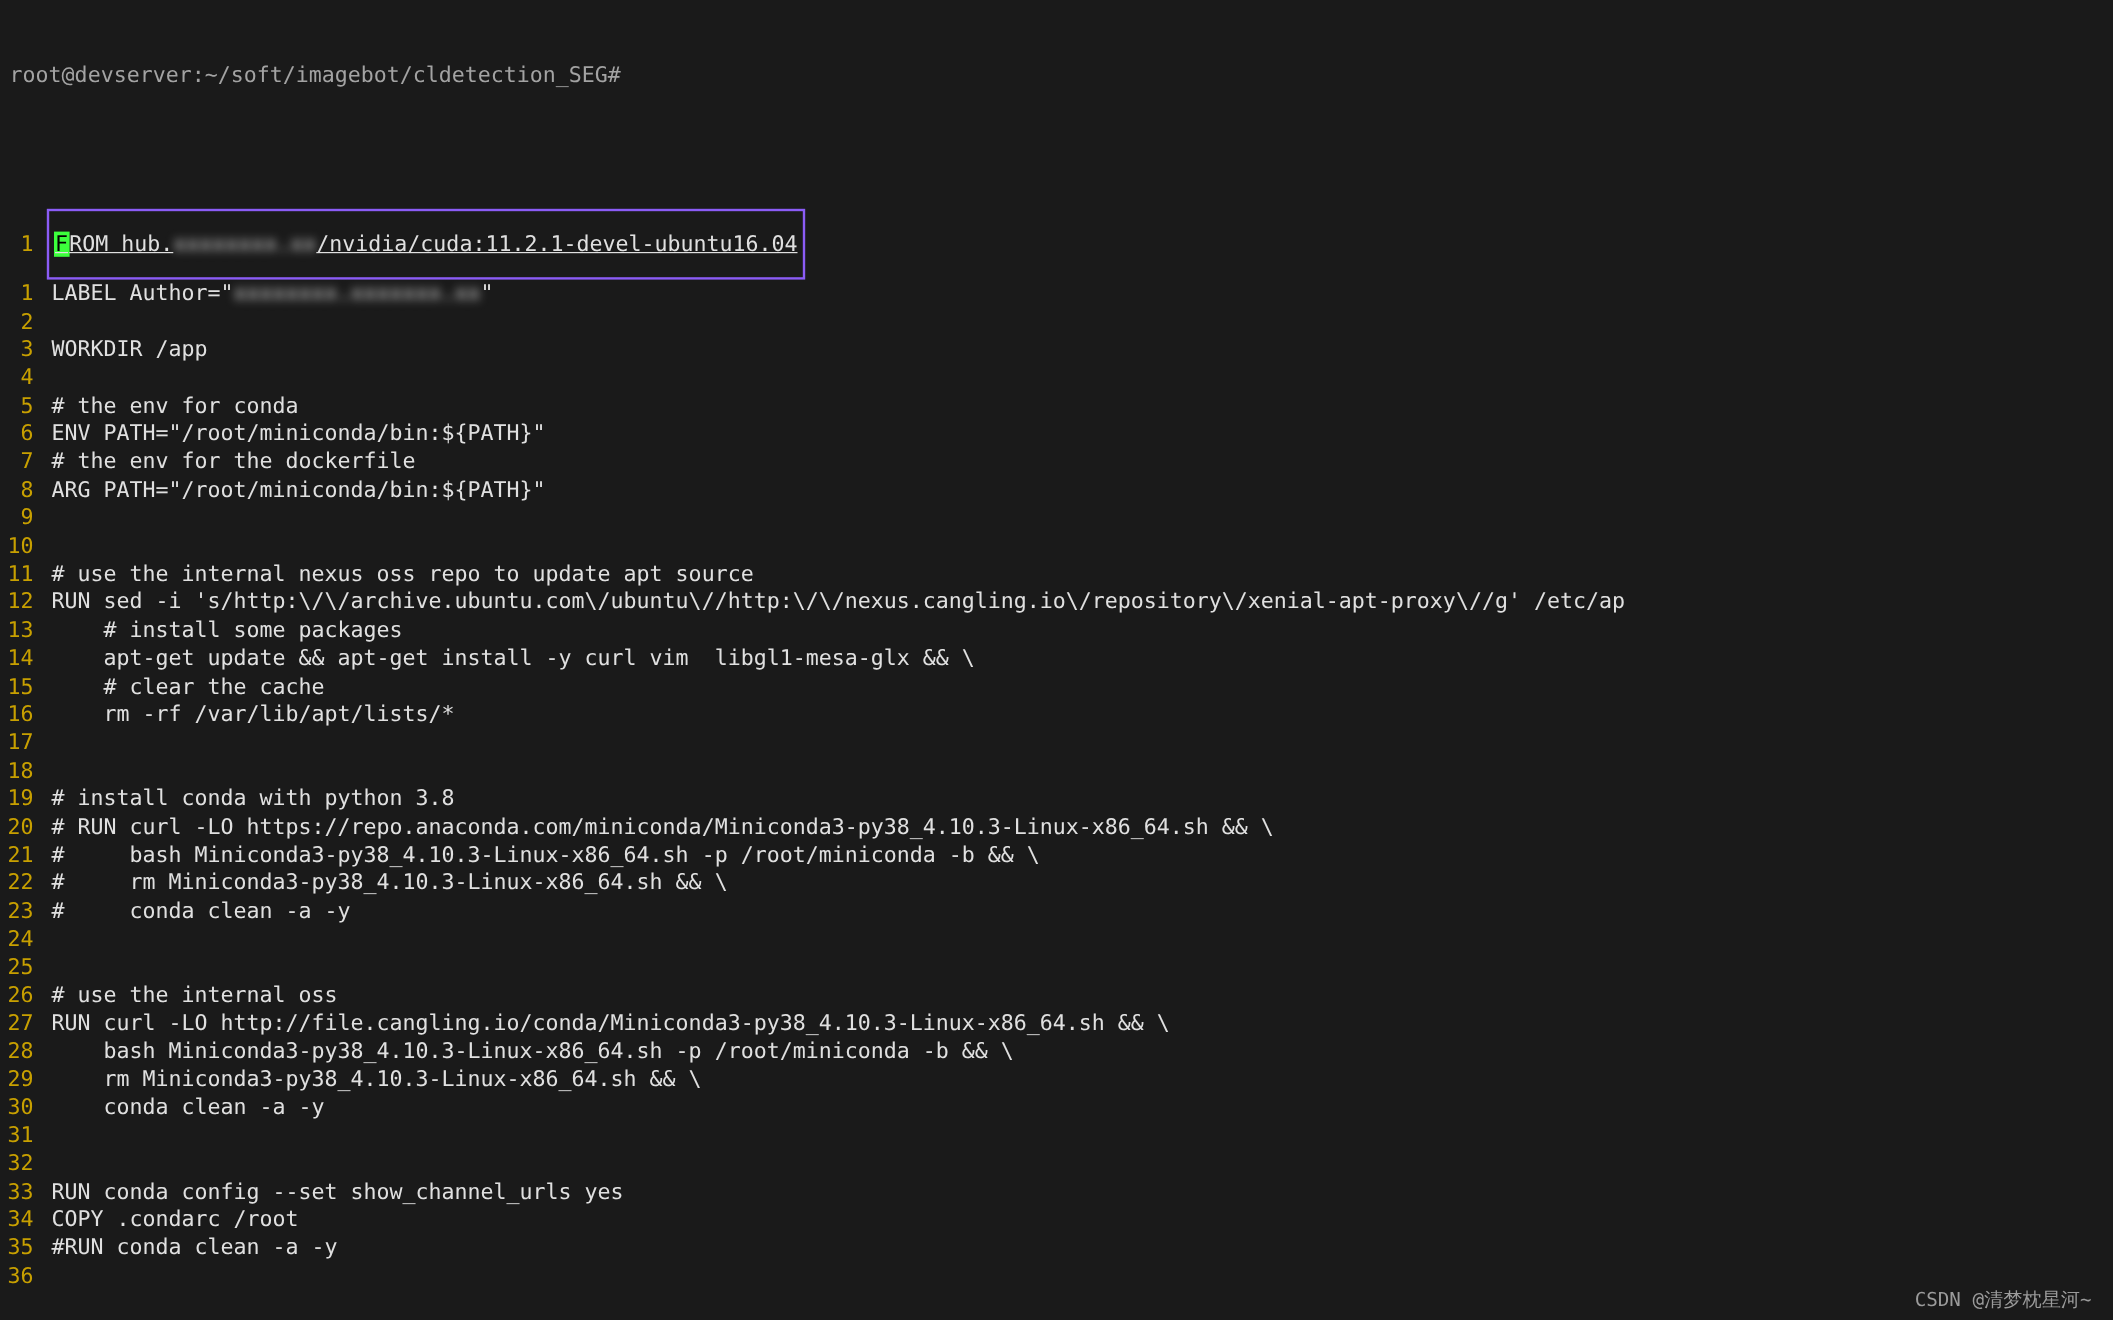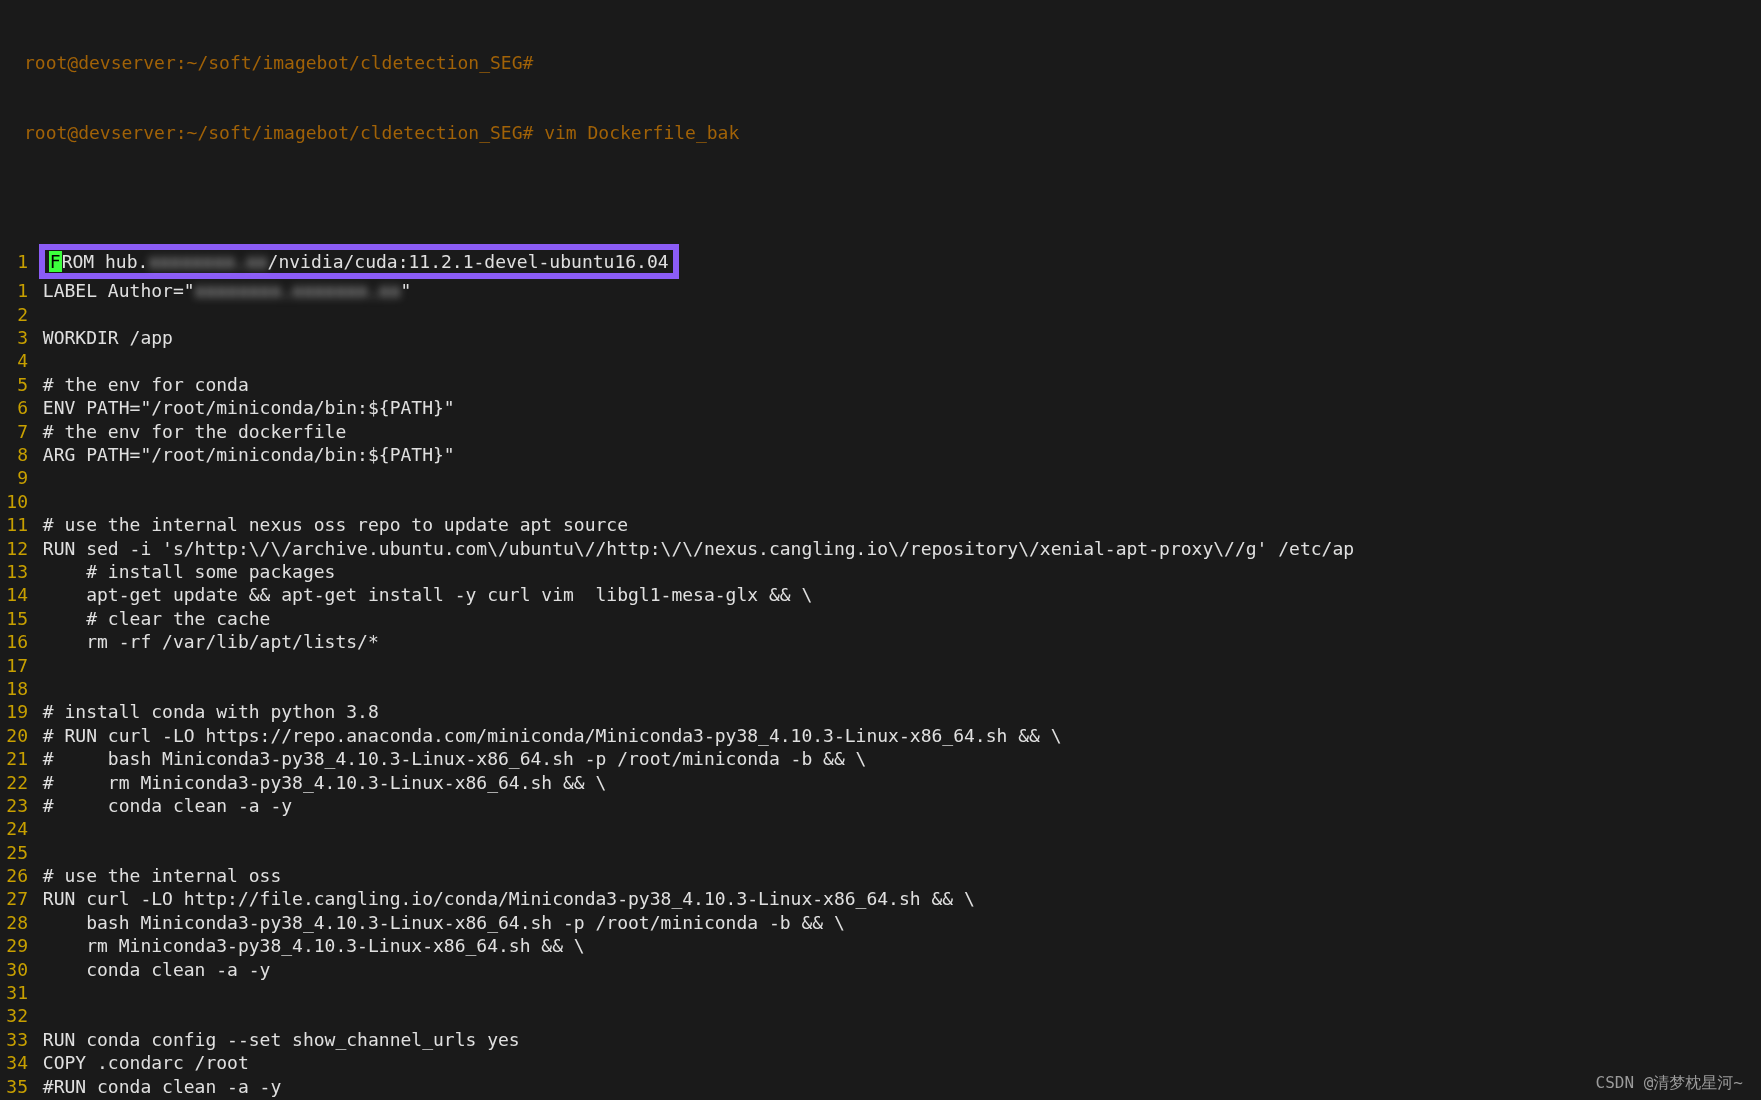--- a/index.html
+++ b/index.html
@@ -13,22 +13,22 @@
       height: 1100px;
       overflow: hidden;
       padding: 4px 0;
       position: relative;
     }
     .terminal {
       white-space: pre;
       width: 100%;
     }
     .prompt-line {
-      color: #a16207;
-      padding-left: 24px;
+      color: #a3a3a3;
+      padding-left: 8px;
     }
     .line {
       display: flex;
       align-items: baseline;
     }
     .lineno {
       width: 32px;
       text-align: right;
       color: #c8a000;
       padding-right: 4px;
@@ -37,24 +37,25 @@
     .content {
       flex: 1 1 auto;
       color: #e0e0e0;
     }
     .cursor-F {
       background: #3cff3c;
       color: #000;
       padding: 0 1px;
     }
     .red-box {
-      border: 6px solid #8b5cf6;
+      border: 2px solid #8b5cf6;
       display: inline-block;
-      padding: 0 4px;
+      padding: 16px 4px;
       margin-left: -4px;
+      text-decoration: underline;
     }
     .blur {
       filter: blur(4px);
       display: inline-block;
     }
     .watermark {
       position: absolute;
       bottom: 6px;
       right: 18px;
       font-size: 16px;
@@ -63,18 +64,17 @@
     }
     .spacer-row {
       height: 6px;
     }
   </style>
 </head>
 <body>
 
 <div class="terminal">
   <div class="prompt-line">root@devserver:~/soft/imagebot/cldetection_SEG#</div>
-  <div class="prompt-line">root@devserver:~/soft/imagebot/cldetection_SEG# vim Dockerfile_bak</div>
   <div class="spacer-row"></div>
   <div id="code-area"><div class="line"><span class="lineno">1</span><span> </span><span class="content"><span class="red-box"><span class="cursor-F">F</span><span>ROM hub.</span><span class="blur">xxxxxxxx.xx</span><span>/nvidia/cuda:11.2.1-devel-ubuntu16.04</span></span></span></div><div class="line"><span class="lineno">1</span><span> </span><span class="content"><span>LABEL Author="</span><span class="blur">xxxxxxxx.xxxxxxx.xx</span><span>"</span></span></div><div class="line"><span class="lineno">2</span><span> </span><span class="content"></span></div><div class="line"><span class="lineno">3</span><span> </span><span class="content">WORKDIR /app</span></div><div class="line"><span class="lineno">4</span><span> </span><span class="content"></span></div><div class="line"><span class="lineno">5</span><span> </span><span class="content"># the env for conda</span></div><div class="line"><span class="lineno">6</span><span> </span><span class="content">ENV PATH="/root/miniconda/bin:${PATH}"</span></div><div class="line"><span class="lineno">7</span><span> </span><span class="content"># the env for the dockerfile</span></div><div class="line"><span class="lineno">8</span><span> </span><span class="content">ARG PATH="/root/miniconda/bin:${PATH}"</span></div><div class="line"><span class="lineno">9</span><span> </span><span class="content"></span></div><div class="line"><span class="lineno">10</span><span> </span><span class="content"></span></div><div class="line"><span class="lineno">11</span><span> </span><span class="content"># use the internal nexus oss repo to update apt source</span></div><div class="line"><span class="lineno">12</span><span> </span><span class="content">RUN sed -i 's/http:\/\/archive.ubuntu.com\/ubuntu\//http:\/\/nexus.cangling.io\/repository\/xenial-apt-proxy\//g' /etc/ap</span></div><div class="line"><span class="lineno">13</span><span> </span><span class="content">    # install some packages</span></div><div class="line"><span class="lineno">14</span><span> </span><span class="content">    apt-get update &amp;&amp; apt-get install -y curl vim  libgl1-mesa-glx &amp;&amp; \</span></div><div class="line"><span class="lineno">15</span><span> </span><span class="content">    # clear the cache</span></div><div class="line"><span class="lineno">16</span><span> </span><span class="content">    rm -rf /var/lib/apt/lists/*</span></div><div class="line"><span class="lineno">17</span><span> </span><span class="content"></span></div><div class="line"><span class="lineno">18</span><span> </span><span class="content"></span></div><div class="line"><span class="lineno">19</span><span> </span><span class="content"># install conda with python 3.8</span></div><div class="line"><span class="lineno">20</span><span> </span><span class="content"># RUN curl -LO https://repo.anaconda.com/miniconda/Miniconda3-py38_4.10.3-Linux-x86_64.sh &amp;&amp; \</span></div><div class="line"><span class="lineno">21</span><span> </span><span class="content">#     bash Miniconda3-py38_4.10.3-Linux-x86_64.sh -p /root/miniconda -b &amp;&amp; \</span></div><div class="line"><span class="lineno">22</span><span> </span><span class="content">#     rm Miniconda3-py38_4.10.3-Linux-x86_64.sh &amp;&amp; \</span></div><div class="line"><span class="lineno">23</span><span> </span><span class="content">#     conda clean -a -y</span></div><div class="line"><span class="lineno">24</span><span> </span><span class="content"></span></div><div class="line"><span class="lineno">25</span><span> </span><span class="content"></span></div><div class="line"><span class="lineno">26</span><span> </span><span class="content"># use the internal oss</span></div><div class="line"><span class="lineno">27</span><span> </span><span class="content">RUN curl -LO http://file.cangling.io/conda/Miniconda3-py38_4.10.3-Linux-x86_64.sh &amp;&amp; \</span></div><div class="line"><span class="lineno">28</span><span> </span><span class="content">    bash Miniconda3-py38_4.10.3-Linux-x86_64.sh -p /root/miniconda -b &amp;&amp; \</span></div><div class="line"><span class="lineno">29</span><span> </span><span class="content">    rm Miniconda3-py38_4.10.3-Linux-x86_64.sh &amp;&amp; \</span></div><div class="line"><span class="lineno">30</span><span> </span><span class="content">    conda clean -a -y</span></div><div class="line"><span class="lineno">31</span><span> </span><span class="content"></span></div><div class="line"><span class="lineno">32</span><span> </span><span class="content"></span></div><div class="line"><span class="lineno">33</span><span> </span><span class="content">RUN conda config --set show_channel_urls yes</span></div><div class="line"><span class="lineno">34</span><span> </span><span class="content">COPY .condarc /root</span></div><div class="line"><span class="lineno">35</span><span> </span><span class="content">#RUN conda clean -a -y</span></div><div class="line"><span class="lineno">36</span><span> </span><span class="content"></span></div></div>
 </div>
 
 <div class="watermark">CSDN @清梦枕星河~</div>
 
 </body></html>

